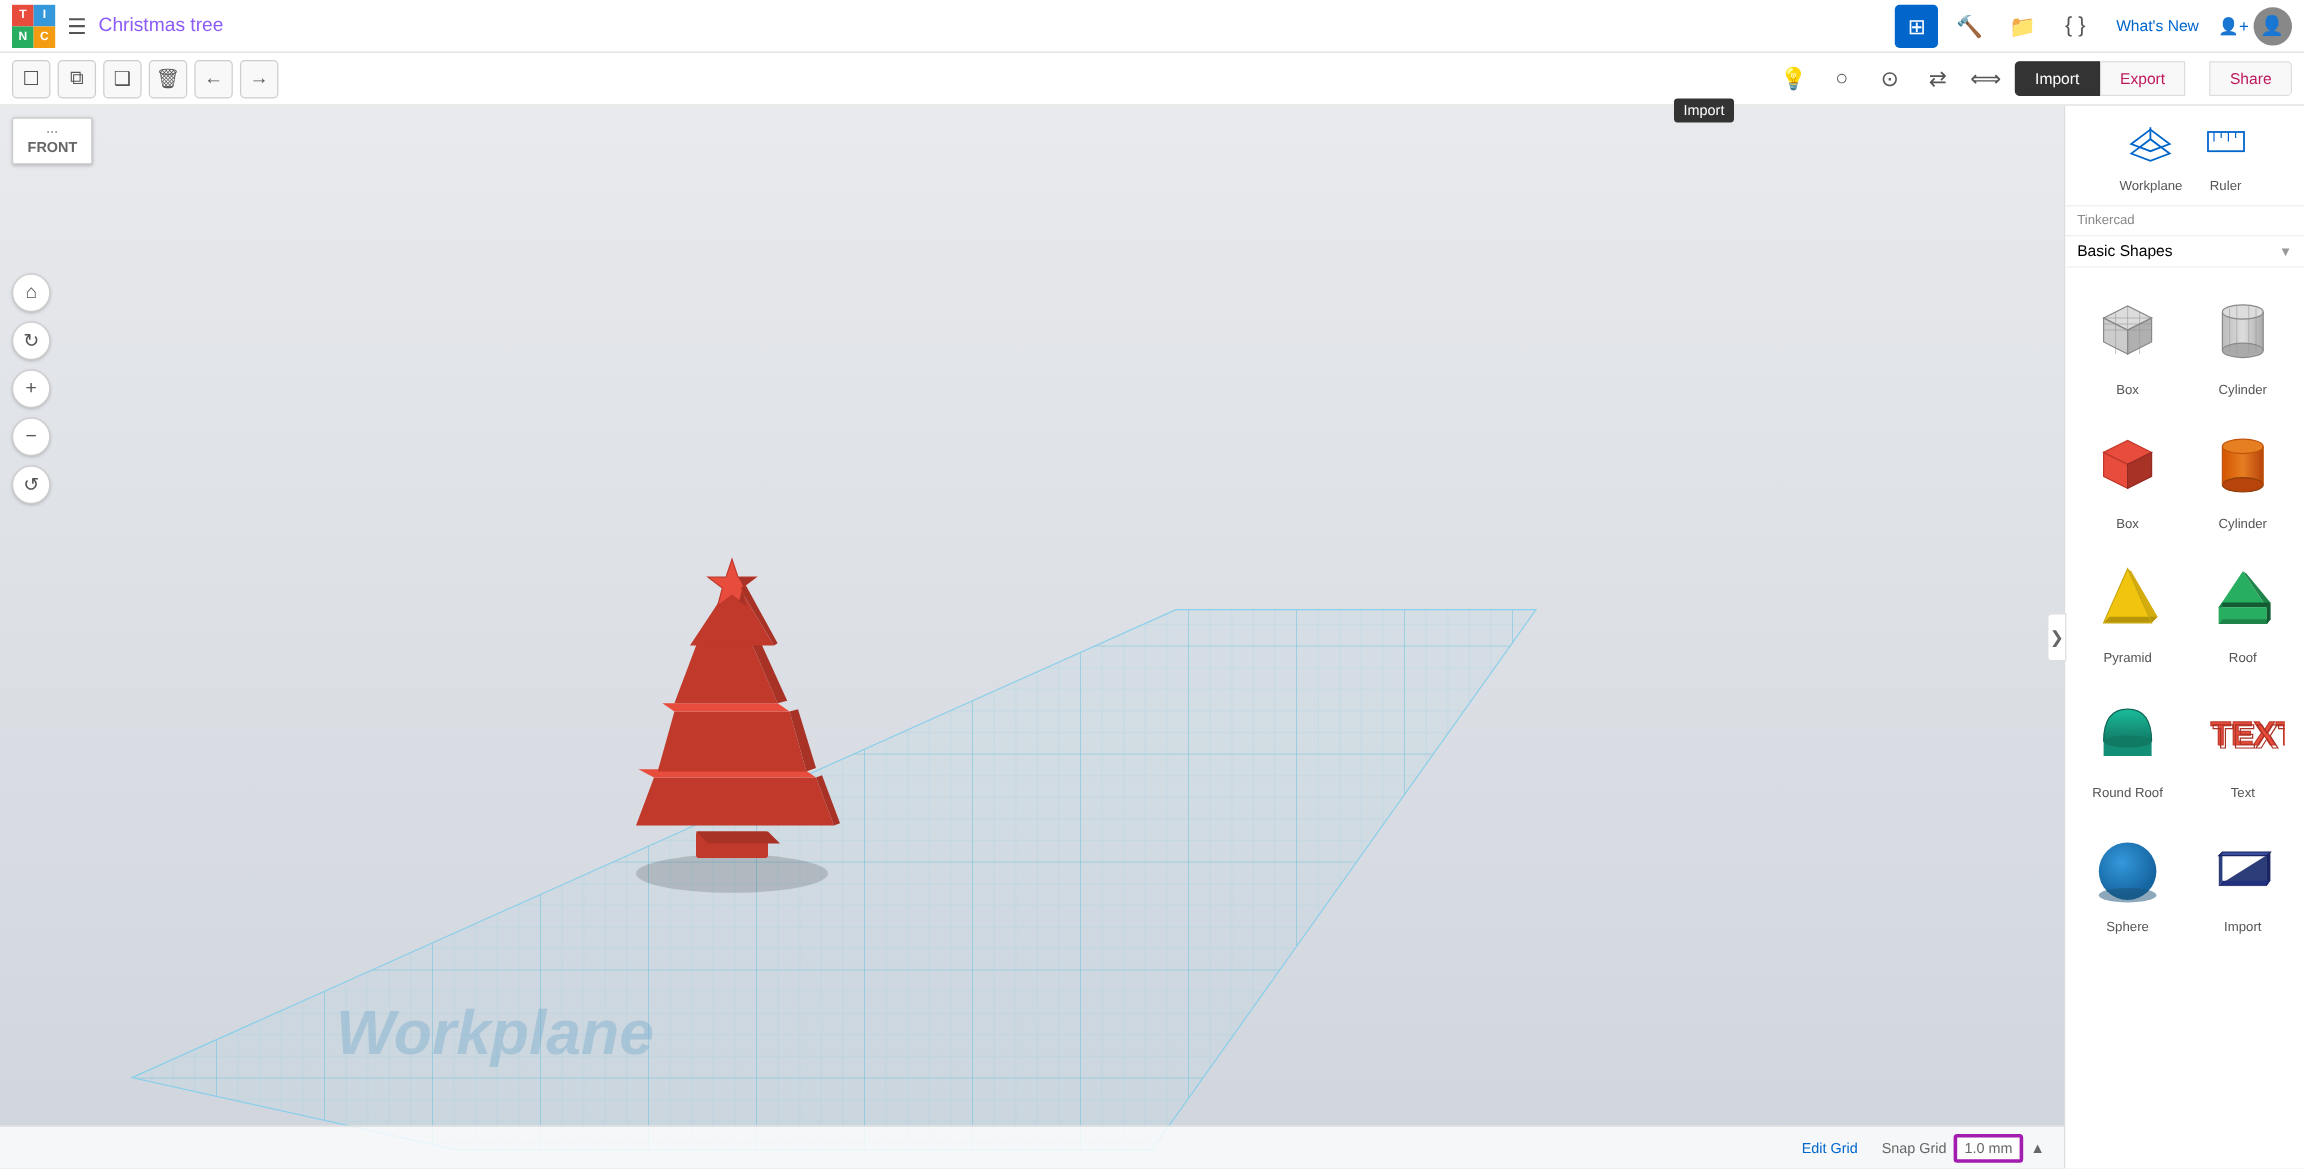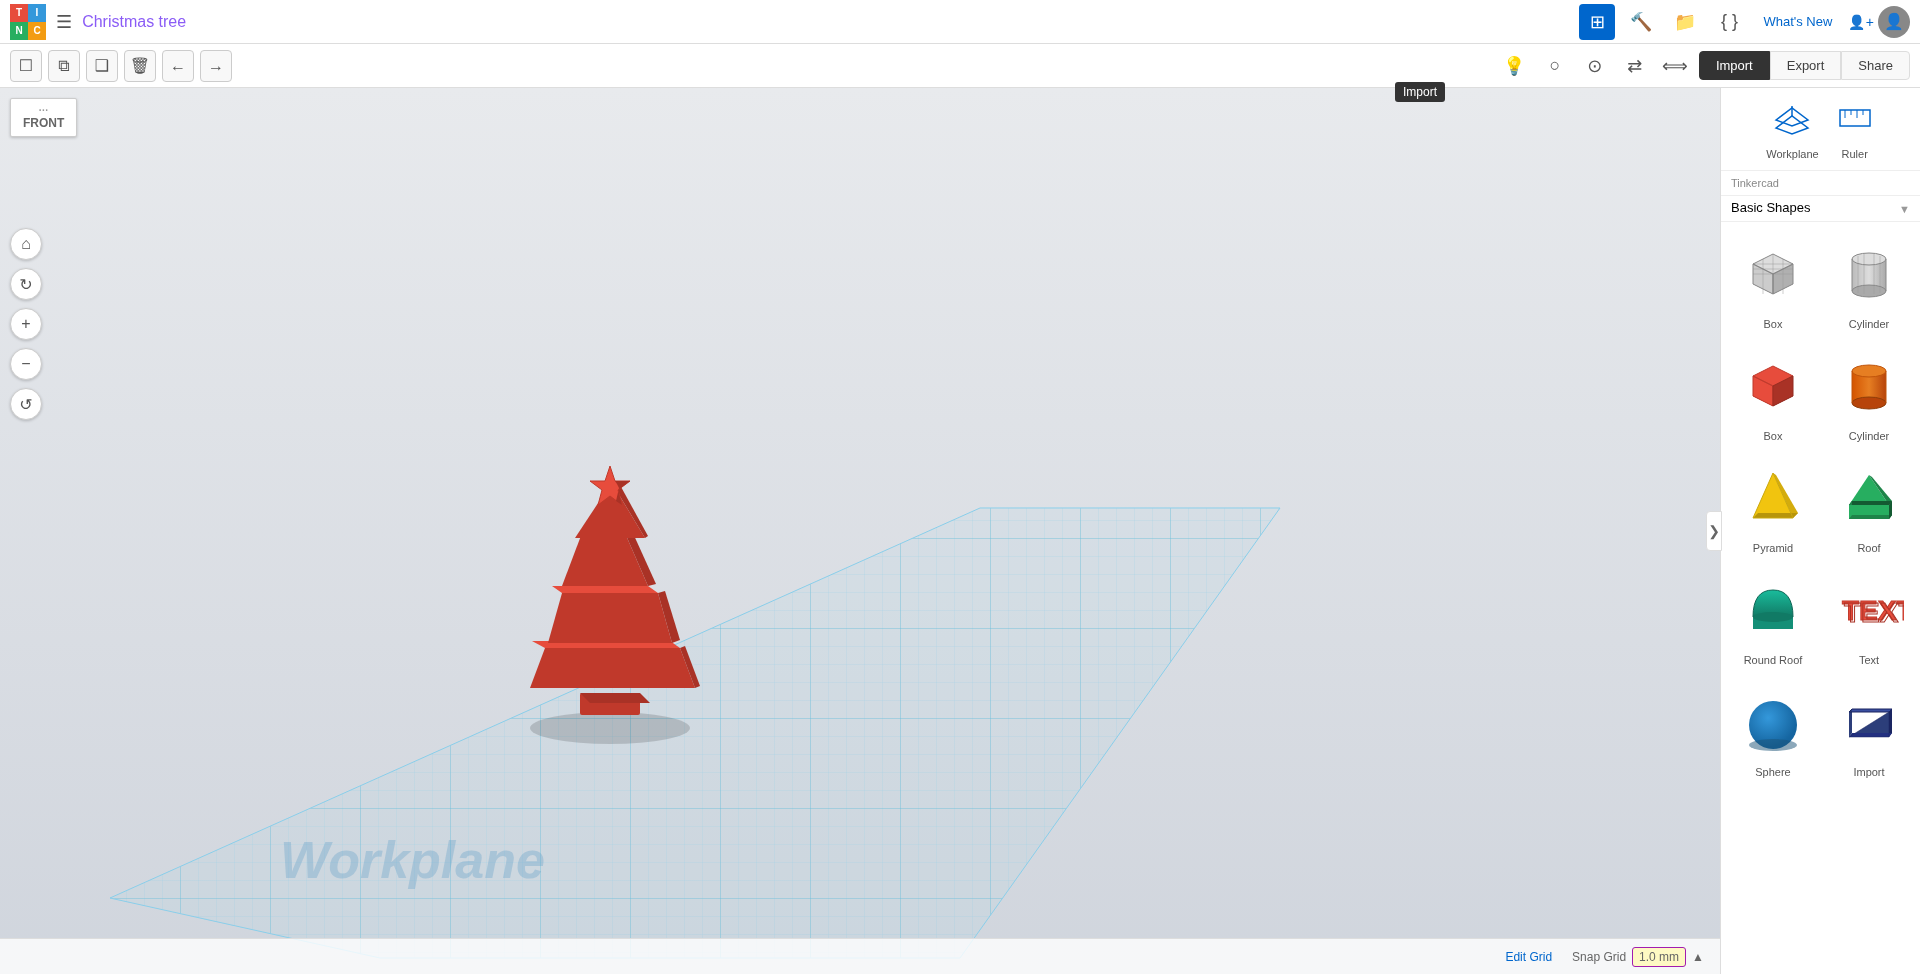--- a/index.html
+++ b/index.html
@@ -48,25 +48,25 @@
     }
     #tb-spacer { flex: 1; }
     #tb-right { display: flex; align-items: center; gap: 8px; }
     .tb-icon-btn {
       width: 32px; height: 32px; display: flex; align-items: center; justify-content: center;
       cursor: pointer; color: #555; font-size: 18px;
     }
     #import-export-share { display: flex; align-items: center; gap: 0; }
     .action-btn {
       padding: 6px 16px; border: 1px solid #ddd; background: #f8f8f8; cursor: pointer;
-      font-size: 13px; color: #404040;
+      font-size: 13px; color: #be185d;
     }
     .action-btn.active { background: #333; color: #fff; border-color: #333; }
     .action-btn:first-child { border-radius: 4px 0 0 4px; }
-    .action-btn:last-child { border-radius: 0 4px 4px 0; }
+    .action-btn:last-child { border-radius: 0 4px 4px 0; margin-left: 20px; }
 
     
     #import-tooltip {
       position: absolute; top: 82px; right: 475px;
       background: #333; color: #fff; font-size: 12px; padding: 3px 8px; border-radius: 3px;
       z-index: 200;
     }
 
     
     #main { display: flex; flex: 1; overflow: hidden; }
@@ -267,21 +267,21 @@
 
       <polygon points="610,378 615,393 630,393 618,402 622,417 610,408 598,417 602,402 590,393 605,393" fill="#e74c3c" stroke="#c0392b" stroke-width="1"></polygon>
 
       <polygon points="615,393 630,393 618,402 622,417 616,413 619,400 617,396" fill="#a93226"></polygon>
     </svg>
 
     <div id="bottom-bar">
       <span style="cursor:pointer;color:#0066cc;">Edit Grid</span>
       <div id="snap-grid">
         <span>Snap Grid</span>
-        <span style="cursor:pointer;border:1px solid #a21caf;padding:2px 6px;border-radius:3px;background:#fef9c3;">1.0 mm</span>
+        <span style="cursor:pointer;border:3px solid #a21caf;padding:2px 6px;border-radius:3px;background:#ffffff;">1.0 mm</span>
         <span style="cursor:pointer;">▲</span>
       </div>
     </div>
   </div>
 
   <div id="collapse-arrow">❯</div>
 
   <div id="right-panel">
 
     <div id="panel-top">

